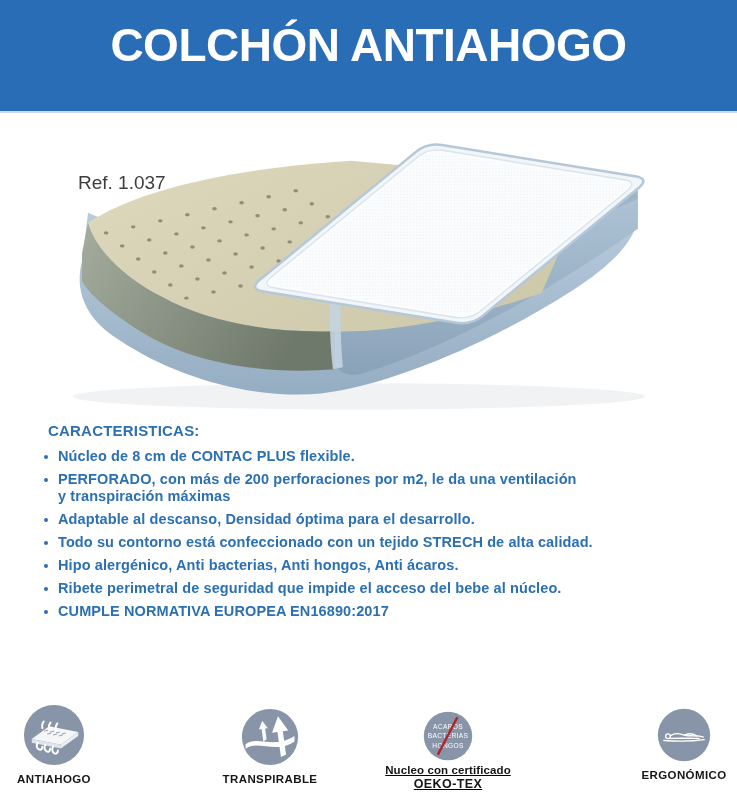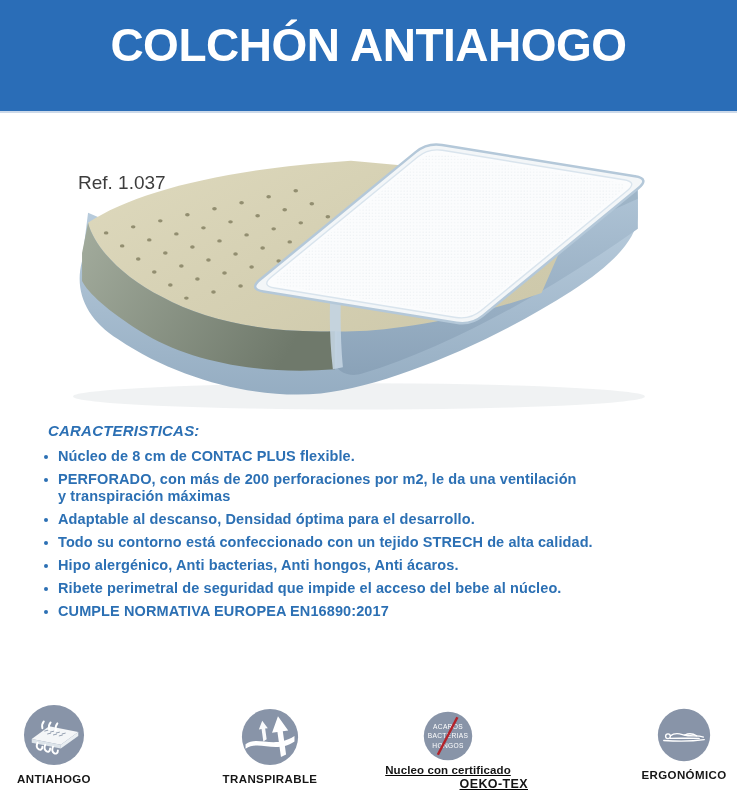--- a/index.html
+++ b/index.html
@@ -5,30 +5,30 @@
   html,body{margin:0;padding:0;background:#fff;}
   .page{position:relative;width:737px;height:807px;background:#ffffff;overflow:hidden;
         font-family:"Liberation Sans","DejaVu Sans",sans-serif;}
   .banner{position:absolute;left:0;top:0;width:737px;height:111px;background:#2a6db7;
           border-bottom:2px solid #ccd9e9;text-align:center;}
   .banner h1{margin:0;padding-top:20px;font-size:46px;line-height:50px;font-weight:bold;
              color:#ffffff;letter-spacing:-0.5px;}
   .ref{position:absolute;left:38px;top:172px;font-size:19px;color:#3d3d3d;margin-left:40px;}
   .mattress{position:absolute;left:68px;top:132px;width:614px;height:278px;}
   .features{position:absolute;left:40px;top:422px;width:665px;color:#2c70b4;}
-  .features h2{margin:0 0 9px 8px;font-size:15px;font-weight:bold;color:#2c70b4;letter-spacing:0.2px;font-style:italic;}
+  .features h2{margin:0 0 9px 8px;font-size:15px;font-weight:bold;color:#2c70b4;letter-spacing:0.2px;}
   .feat{display:flex;margin:0 0 6px 0;}
   .feat .dot{flex:0 0 auto;width:4px;height:4px;border-radius:50%;background:#2c70b4;
              margin:7px 10px 0 4px;}
   .feat .ftext{font-size:14.5px;font-weight:bold;line-height:17px;white-space:pre-line;
                color:#2c70b4;letter-spacing:0.1px;}
   .badge{position:absolute;text-align:center;}
   .badge svg{display:block;margin:0 auto;}
   .blabel{font-size:11.5px;font-weight:bold;color:#161616;letter-spacing:0.4px;margin-top:7px;}
-  .blabel2{font-size:12.5px;font-weight:bold;color:#161616;letter-spacing:0.4px;text-align:right;}
+  .blabel2{font-size:12.5px;font-weight:bold;color:#161616;letter-spacing:0.4px;}
   .b3 .blabel{margin-top:3px;letter-spacing:0.1px;line-height:13px;}
   .icon-circle{fill:#8894a8;}
 </style>
 </head>
 <body>
 
 <div class="page">
 
   <div class="banner">
     <h1>COLCHÓN ANTIAHOGO</h1>

